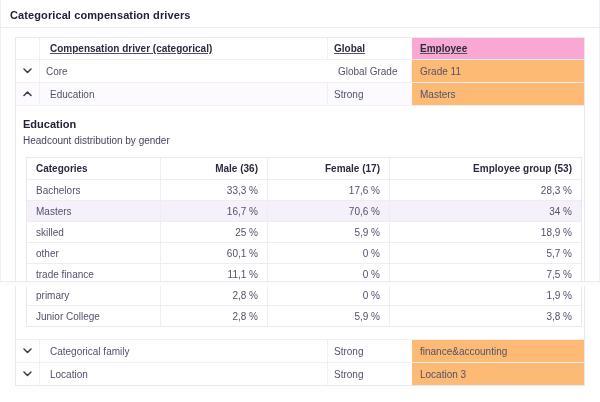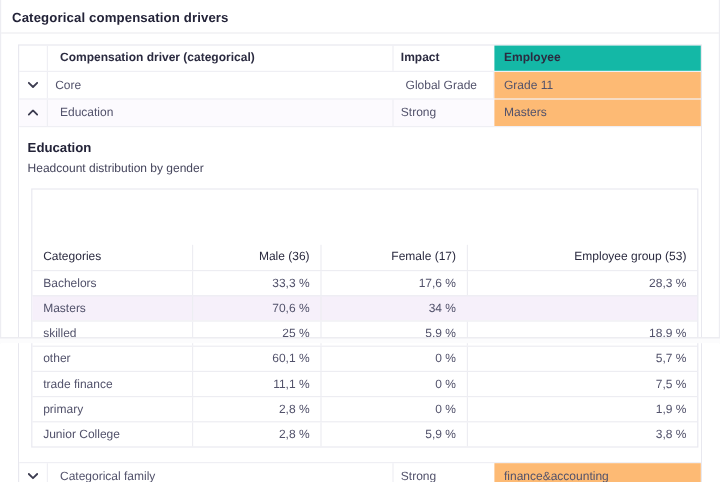--- a/index.html
+++ b/index.html
@@ -31,32 +31,32 @@
   .outer-table {
     border: 1px solid #e8e8ef;
     width: 100%;
   }
   .orow {
     display: grid;
     grid-template-columns: 24px 1fr 84px 172px;
     align-items: stretch;
     border-top: 1px solid #efeff4;
   }
-  .orow:first-child { border-top: none; }
+  .orow:first-child { border-top: none; text-decoration: underline; }
   .ocell {
     display: flex; align-items: center;
     min-height: 22px;
     padding: 0 6px;
   }
   .ohead .ocell { min-height: 21px; font-weight: 700; color: #2b2b40; }
   .cell-chevron { justify-content: center; border-right: 1px solid #efeff4; padding: 0; }
   .cell-driver { padding-left: 10px; border-right: 1px solid #efeff4; }
   .cell-impact { padding-left: 6px; }
   .cell-employee { padding-left: 8px; }
-  .ohead .cell-employee { background: #14b8a6; }
+  .ohead .cell-employee { background: #f9a8d4; }
   .orow .cell-employee.lav { background: #fdba74; }
   .orow.expanded { background: #fcfafe; }
 
   .chev-btn { background: none; border: none; cursor: pointer; display: flex; align-items: center; justify-content: center; width: 100%; height: 100%; padding: 0; }
   .chev-btn svg { display: block; }
 
   .panel { background: #ffffff; border-top: 1px solid #efeff4; padding: 12px 2px 12px 0; }
   .panel-title { font-size: 11px; font-weight: 700; color: #232338; padding-left: 7px; }
   .panel-sub { margin-top: 5px; padding-left: 7px; color: #45455c; }
 
@@ -68,42 +68,42 @@
   }
   .irow:first-child { border-top: none; }
   .icell {
     display: flex; align-items: center;
     min-height: 20px;
     padding: 0 9px;
     border-left: 1px solid #ededf2;
   }
   .icell:first-child { border-left: none; }
   .icell.num { justify-content: flex-end; text-align: left; }
-  .ihead .icell { font-weight: 400; color: #2b2b40; min-height: 21px; margin-top: 46px; }
+  .ihead .icell { font-weight: 700; color: #2b2b40; min-height: 21px; }
   .irow.hl { background: #f6f0fa; }
 
   .bottom-strip {
     position: absolute; left: -1px; right: -1px; bottom: 0;
     height: 5px; background: #fcfcfd;
     border-top: 1px solid #e9e9ee;
   }
 </style>
 </head>
 <body>
 
 <div class="card">
   <div class="card-title">Categorical compensation drivers</div>
 
   <div class="content">
     <div class="outer-table">
 
       <div class="orow ohead">
         <div class="ocell cell-chevron"></div>
         <div class="ocell cell-driver">Compensation driver (categorical)</div>
-        <div class="ocell cell-impact">Impact</div>
+        <div class="ocell cell-impact">Global</div>
         <div class="ocell cell-employee">Employee</div>
       </div>
 
       <div class="orow">
         <div class="ocell cell-chevron">
           <button class="chev-btn" aria-label="expand">
             <span>
               <svg width="9" height="6" viewBox="0 0 9 6">
                   <polyline points="1,1 4.5,4.5 8,1" fill="none" stroke="#3c3c50" stroke-width="1.5" stroke-linecap="round" stroke-linejoin="round"></polyline>
                 </svg>
@@ -144,20 +144,21 @@
 
           <div class="irow">
             <div class="icell">Bachelors</div>
             <div class="icell num">33,3 %</div>
             <div class="icell num">17,6 %</div>
             <div class="icell num">28,3 %</div>
           </div>
 
           <div class="irow hl">
             <div class="icell">Masters</div>
+            <div class="icell num">16,7 %</div>
             <div class="icell num">70,6 %</div>
             <div class="icell num">34 %</div>
           </div>
 
           <div class="irow">
             <div class="icell">skilled</div>
             <div class="icell num">25 %</div>
             <div class="icell num">5,9 %</div>
             <div class="icell num">18,9 %</div>
           </div>
@@ -210,20 +211,21 @@
       <div class="orow">
         <div class="ocell cell-chevron">
           <button class="chev-btn" aria-label="expand">
             <span>
               <svg width="9" height="6" viewBox="0 0 9 6">
                   <polyline points="1,1 4.5,4.5 8,1" fill="none" stroke="#3c3c50" stroke-width="1.5" stroke-linecap="round" stroke-linejoin="round"></polyline>
                 </svg>
             </span>
           </button>
         </div>
+        <div class="ocell cell-driver">Location</div>
         <div class="ocell cell-impact">Strong</div>
         <div class="ocell cell-employee lav">Location 3</div>
       </div>
 
     </div>
   </div>
 
   <div class="bottom-strip"></div>
 </div>
 

